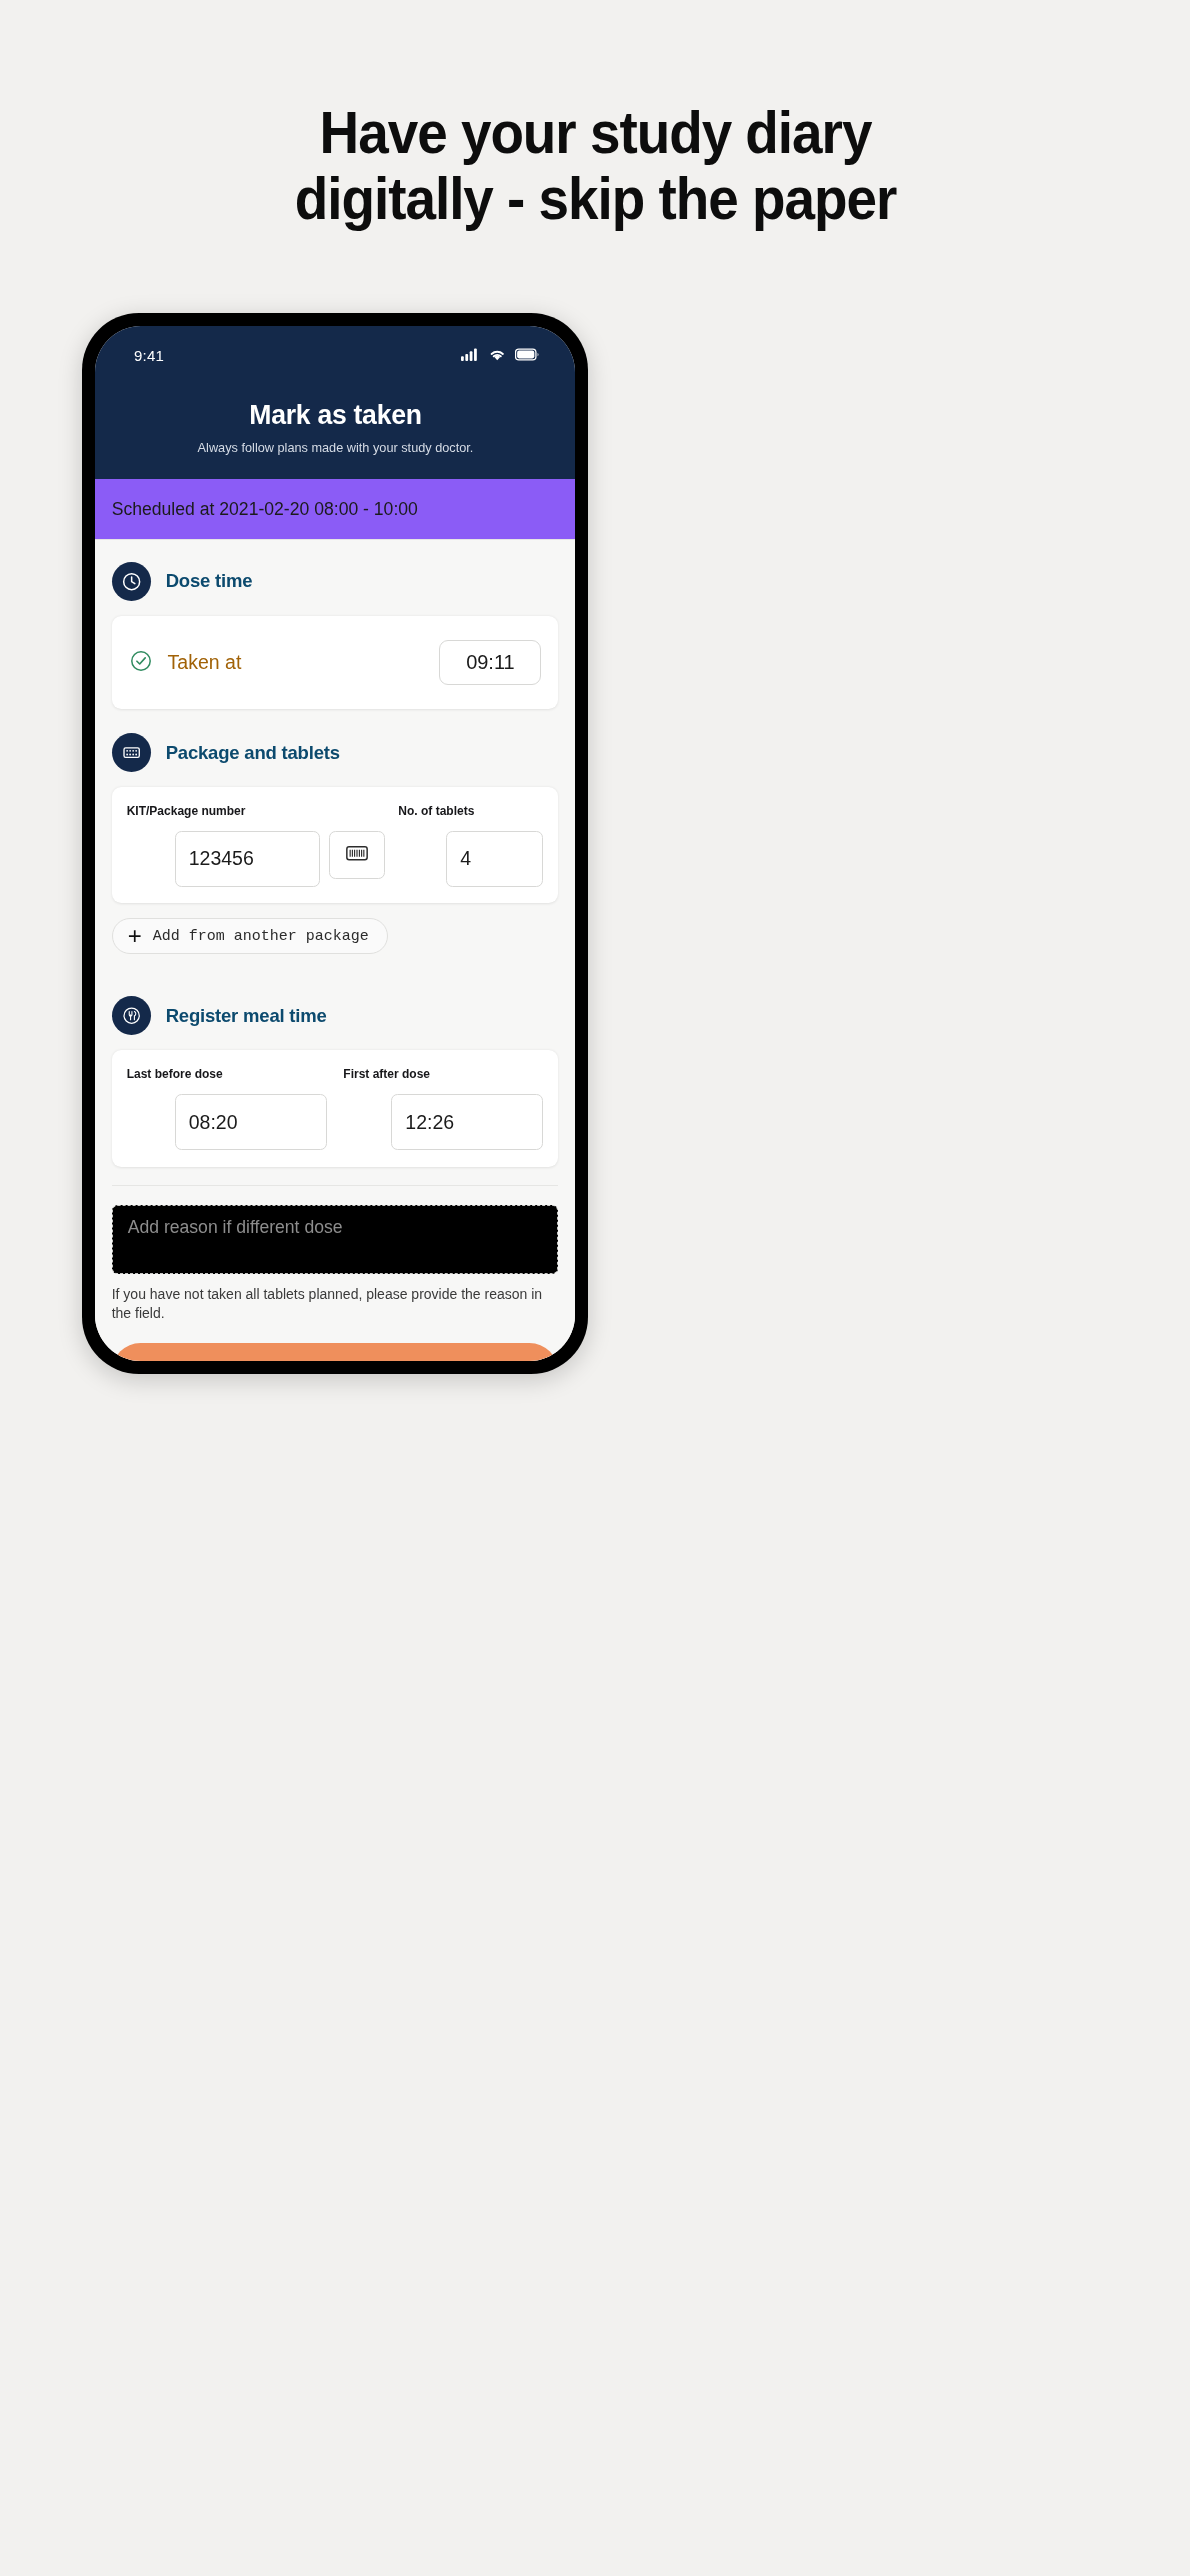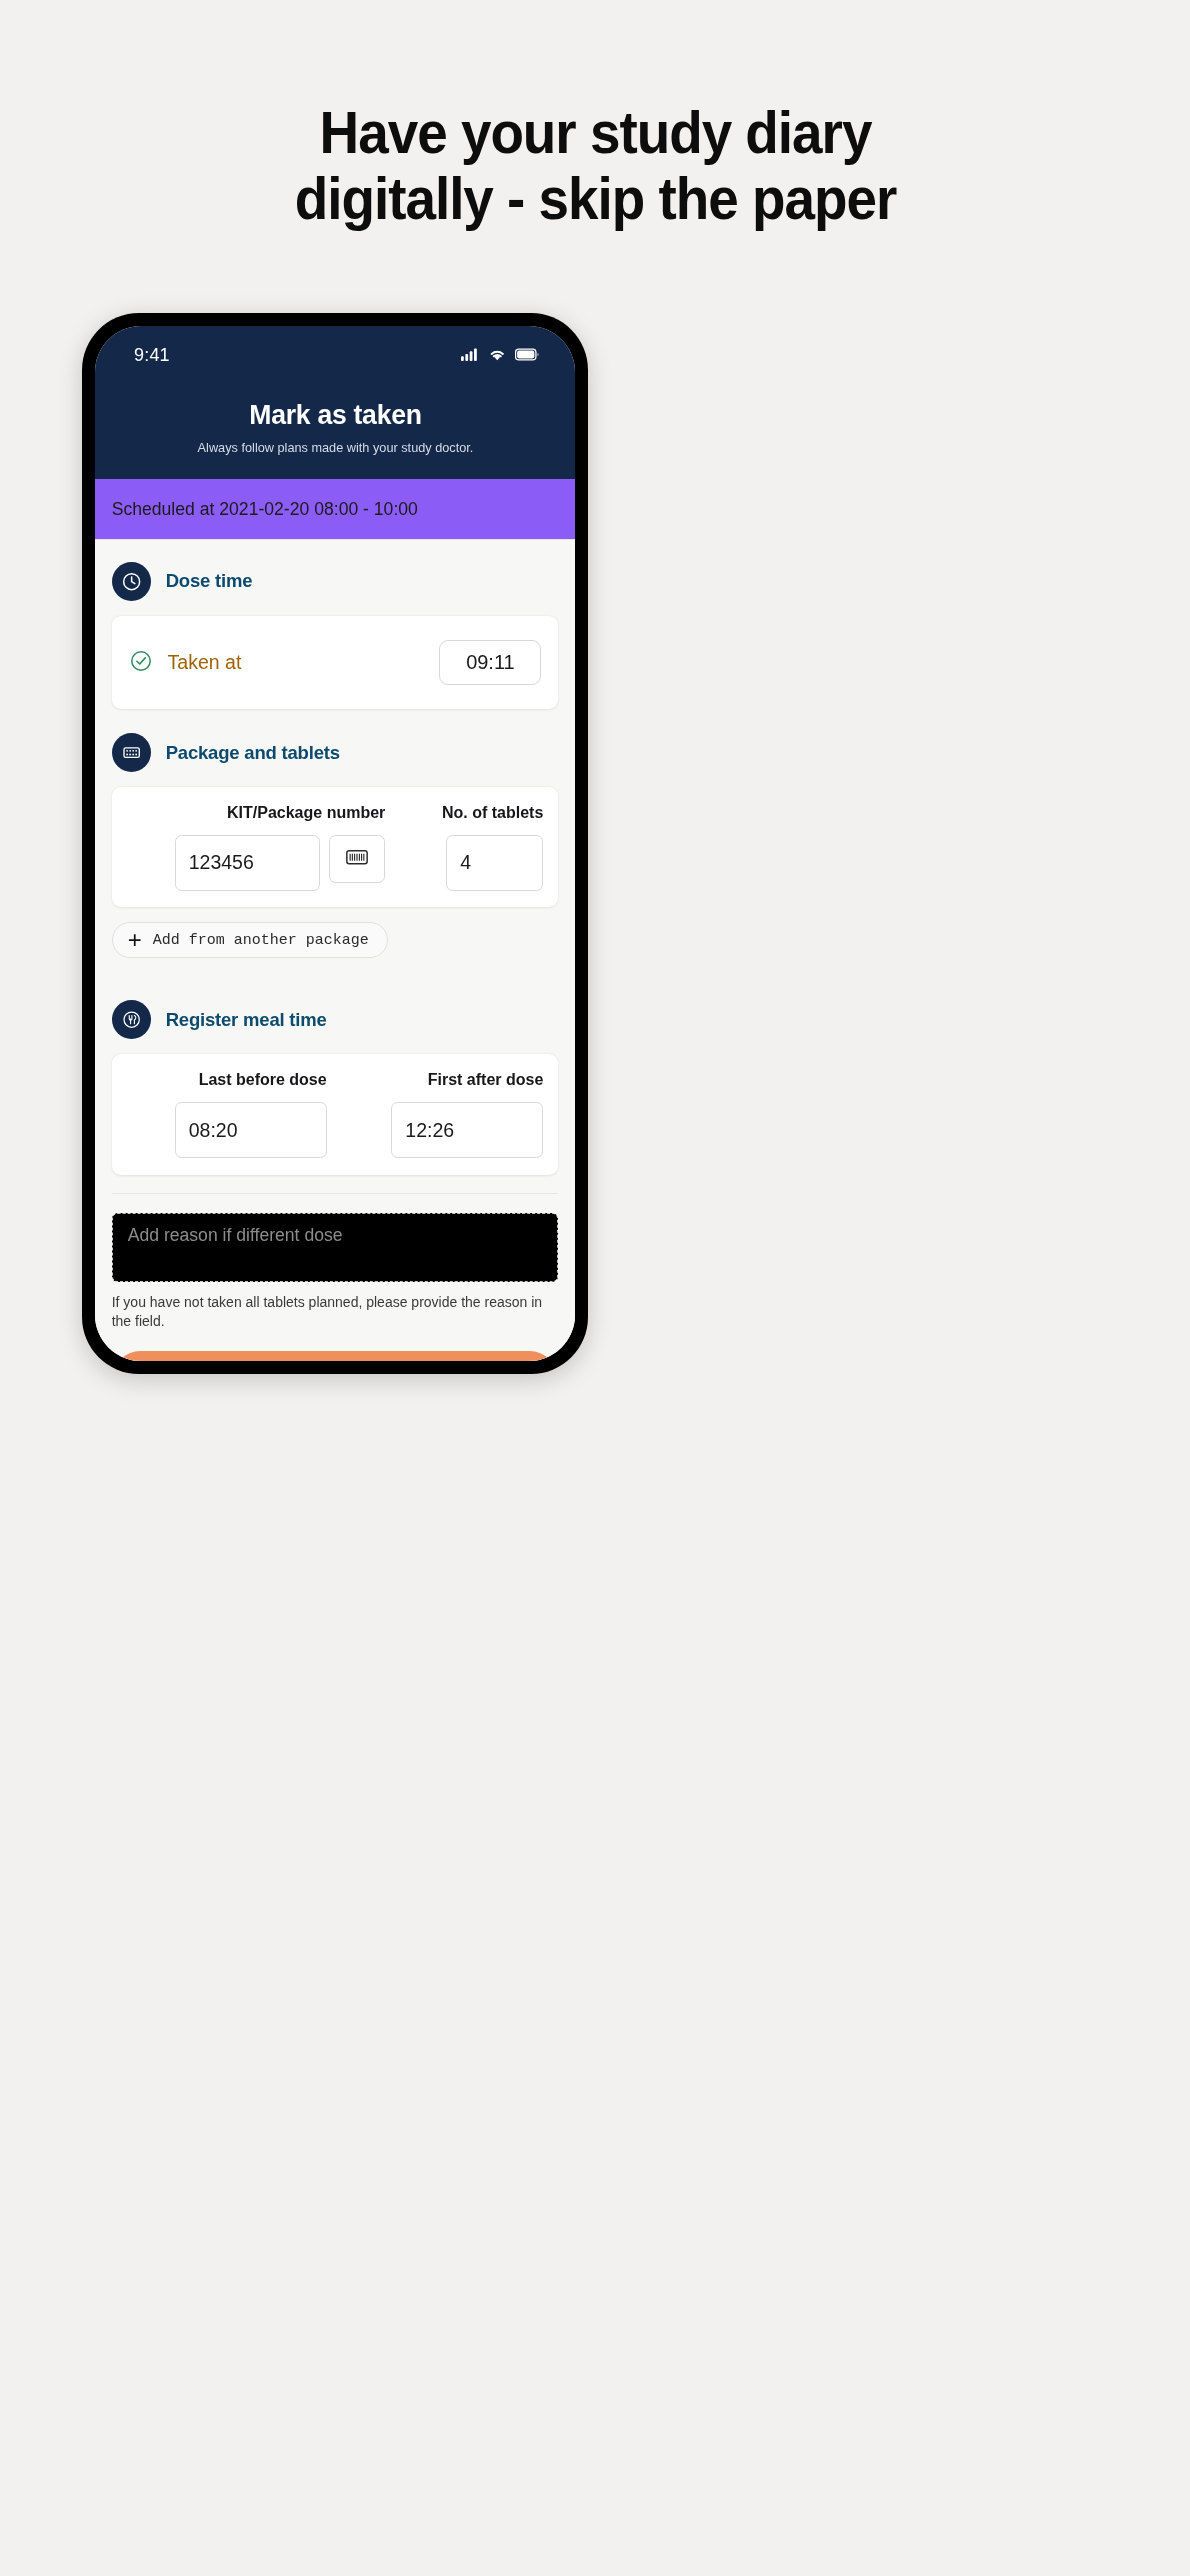--- a/index.html
+++ b/index.html
@@ -65,21 +65,21 @@
     background: #14294a;
     display: flex;
     align-items: center;
     justify-content: space-between;
     padding: 5.6px 35px 0 39px;
     box-sizing: border-box;
     flex: none;
   }
   .status-time {
     color: #ffffff;
-    font-size: 18px;
+    font-size: 15px;
     font-weight: 500;
     letter-spacing: 0.2px;
   }
   .status-icons {
     display: flex;
     align-items: center;
     gap: 8.3px;
   }
 
   
@@ -184,26 +184,25 @@
   }
 
   
   .pkg-grid {
     display: flex;
     gap: 13px;
   }
   .pkg-col-main { flex: 1 1 auto; min-width: 0; }
   .pkg-col-side { flex: 0 0 145px; }
   .field-label {
-    font-size: 16px;
+    font-size: 12px;
     font-weight: bold;
     color: #17171a;
     margin-bottom: 13px;
     white-space: nowrap;
-    text-align: right;
   }
   .input-row { display: flex; gap: 9.3px; }
   .text-input {
     border: 0.9px solid #d8d8d6;
     border-radius: 6.5px;
     background: #ffffff;
     font-size: 19.5px;
     color: #1b1b1b;
     padding: 11px 13px;
     box-sizing: border-box;

